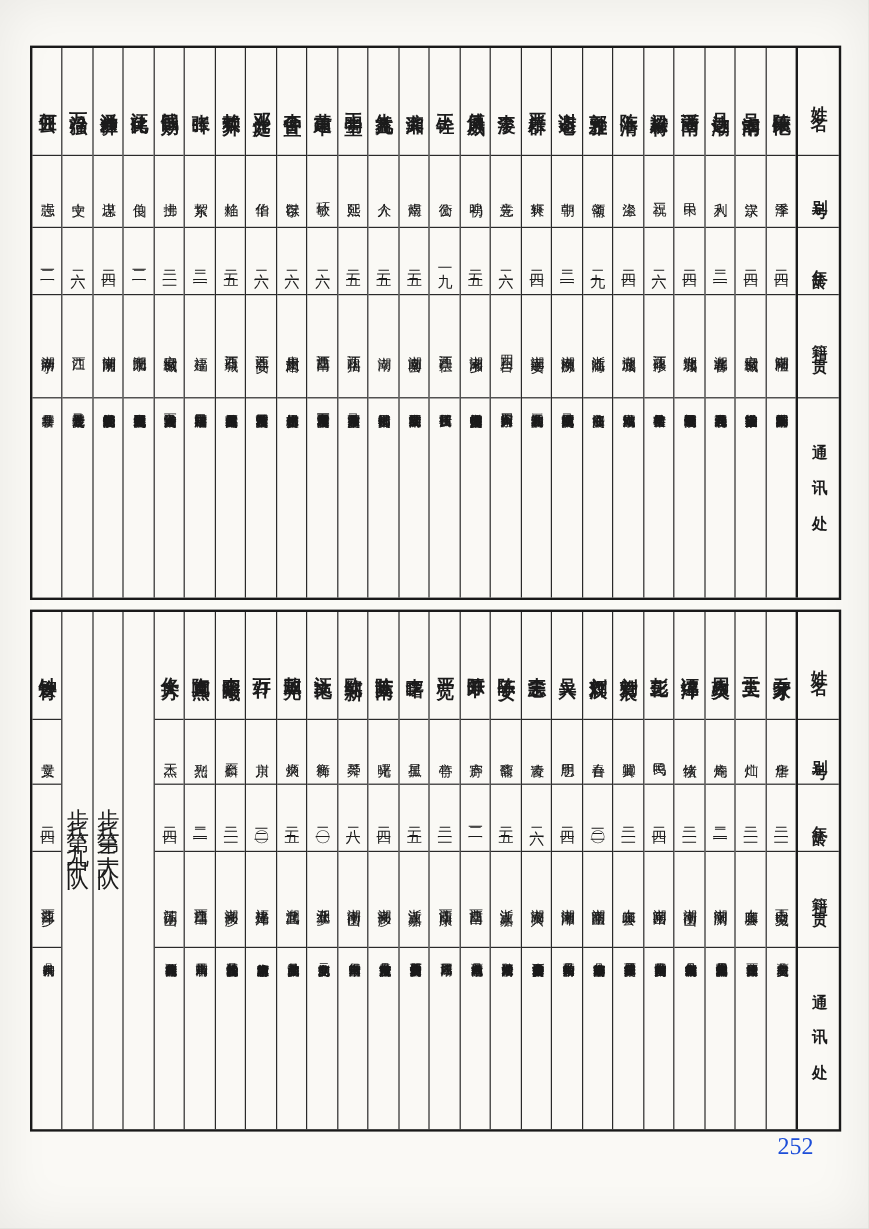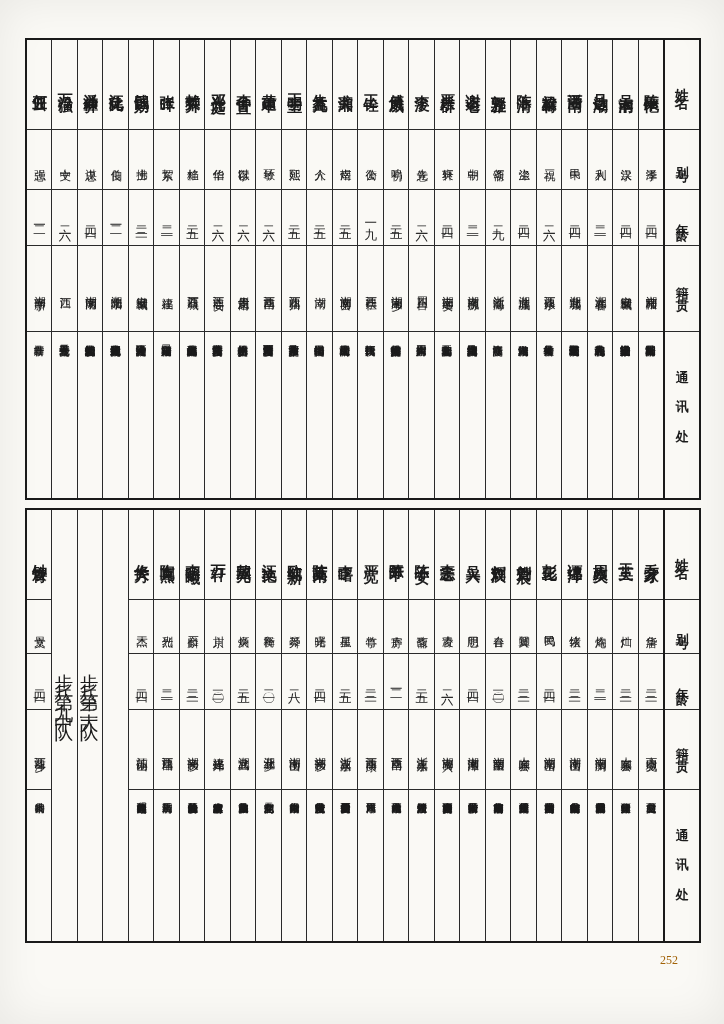--- a/index.html
+++ b/index.html
@@ -48,21 +48,21 @@
   .header-col .h-origin span{font-size:13px;letter-spacing:12px;}
   .header-col .h-addr span{font-size:13px;letter-spacing:30px;margin-top:22px;}
   .unit-col{display:flex;flex-direction:column;align-items:center;justify-content:flex-start;}
   .unit-col span{
     writing-mode:vertical-rl;text-orientation:upright;
     font-size:19px;letter-spacing:10px;margin-top:148px;
   }
   .blank-col{}
   .page-number{
     position:absolute;right:46px;bottom:56px;
-    font-family:"Liberation Serif",serif;font-size:12px;color:#a16207;
+    font-family:"Liberation Serif",serif;font-size:20px;color:#1d4ed8;
   }
 </style>
 </head>
 <body>
 
 <div class="page">
 
   <div class="reg-table t-top" id="top-table">
     <div class="col header-col">
       <div class="cell h-name">

